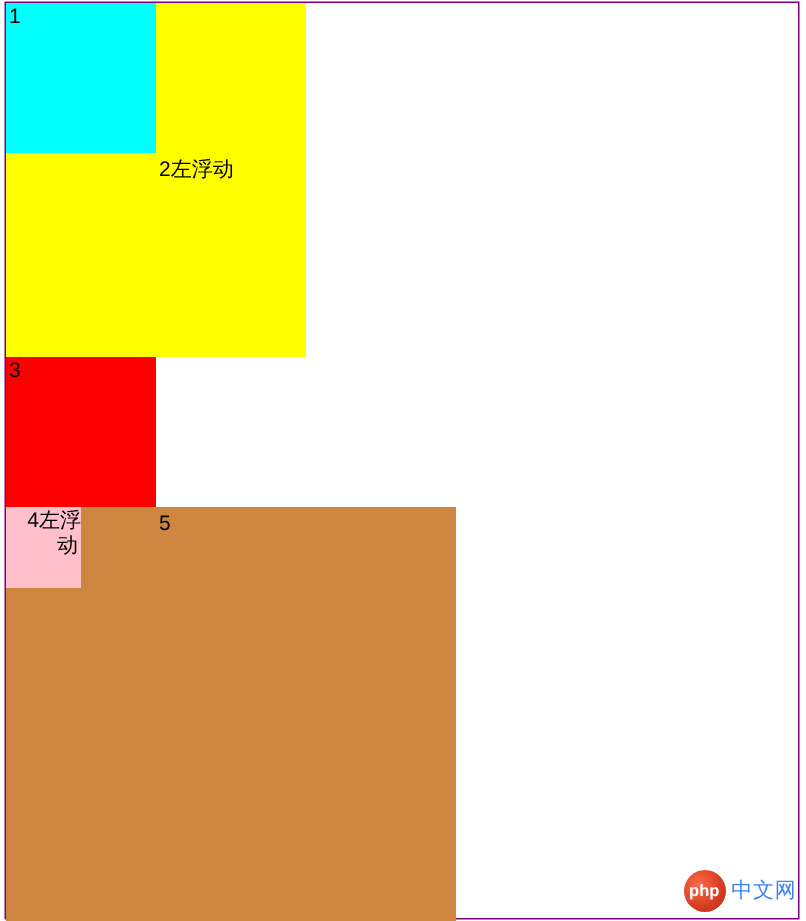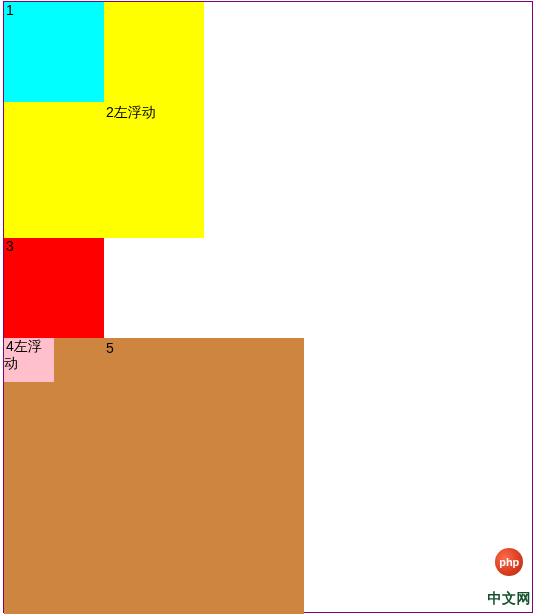--- a/index.html
+++ b/index.html
@@ -38,62 +38,62 @@
       position: relative;
     }
     .box3 {
       width: 100px;
       height: 100px;
       background: #ff0000;
       clear: both;
     }
     .box4 {
       width: 50px;
-      height: 44px;
+      height: 54px;
       background: #ffc0cb;
       float: left;
       position: relative;
       z-index: 2;
       line-height: 1.2;
+      text-align: right;
     }
     .box5 {
       width: 300px;
       height: 300px;
       background: #cd853f;
       position: relative;
     }
     .label {
       padding: 2px;
     }
     .logo {
       position: absolute;
       bottom: 6px;
       right: 6px;
       display: flex;
       align-items: center;
-      gap: 14px;
+      gap: 4px;
       z-index: 10;
-      flex-direction: column;
     }
     .logo-icon {
       width: 28px;
       height: 28px;
       border-radius: 50%;
       background: radial-gradient(circle at 35% 35%, #ff6b4a 0%, #d63b1f 60%, #b82e15 100%);
       display: flex;
       align-items: center;
       justify-content: center;
       color: #fff;
       font-size: 11px;
       font-weight: bold;
     }
     .logo-text {
       font-size: 14px;
-      font-weight: bold;
-      color: #14532d;
+      font-weight: normal;
+      color: #3b82f6;
       letter-spacing: 0.5px;
       text-align: center;
     }
   </style>
 </head>
 <body>
 
 <div class="container">
   <div class="box1">
     <span class="label">1</span>

